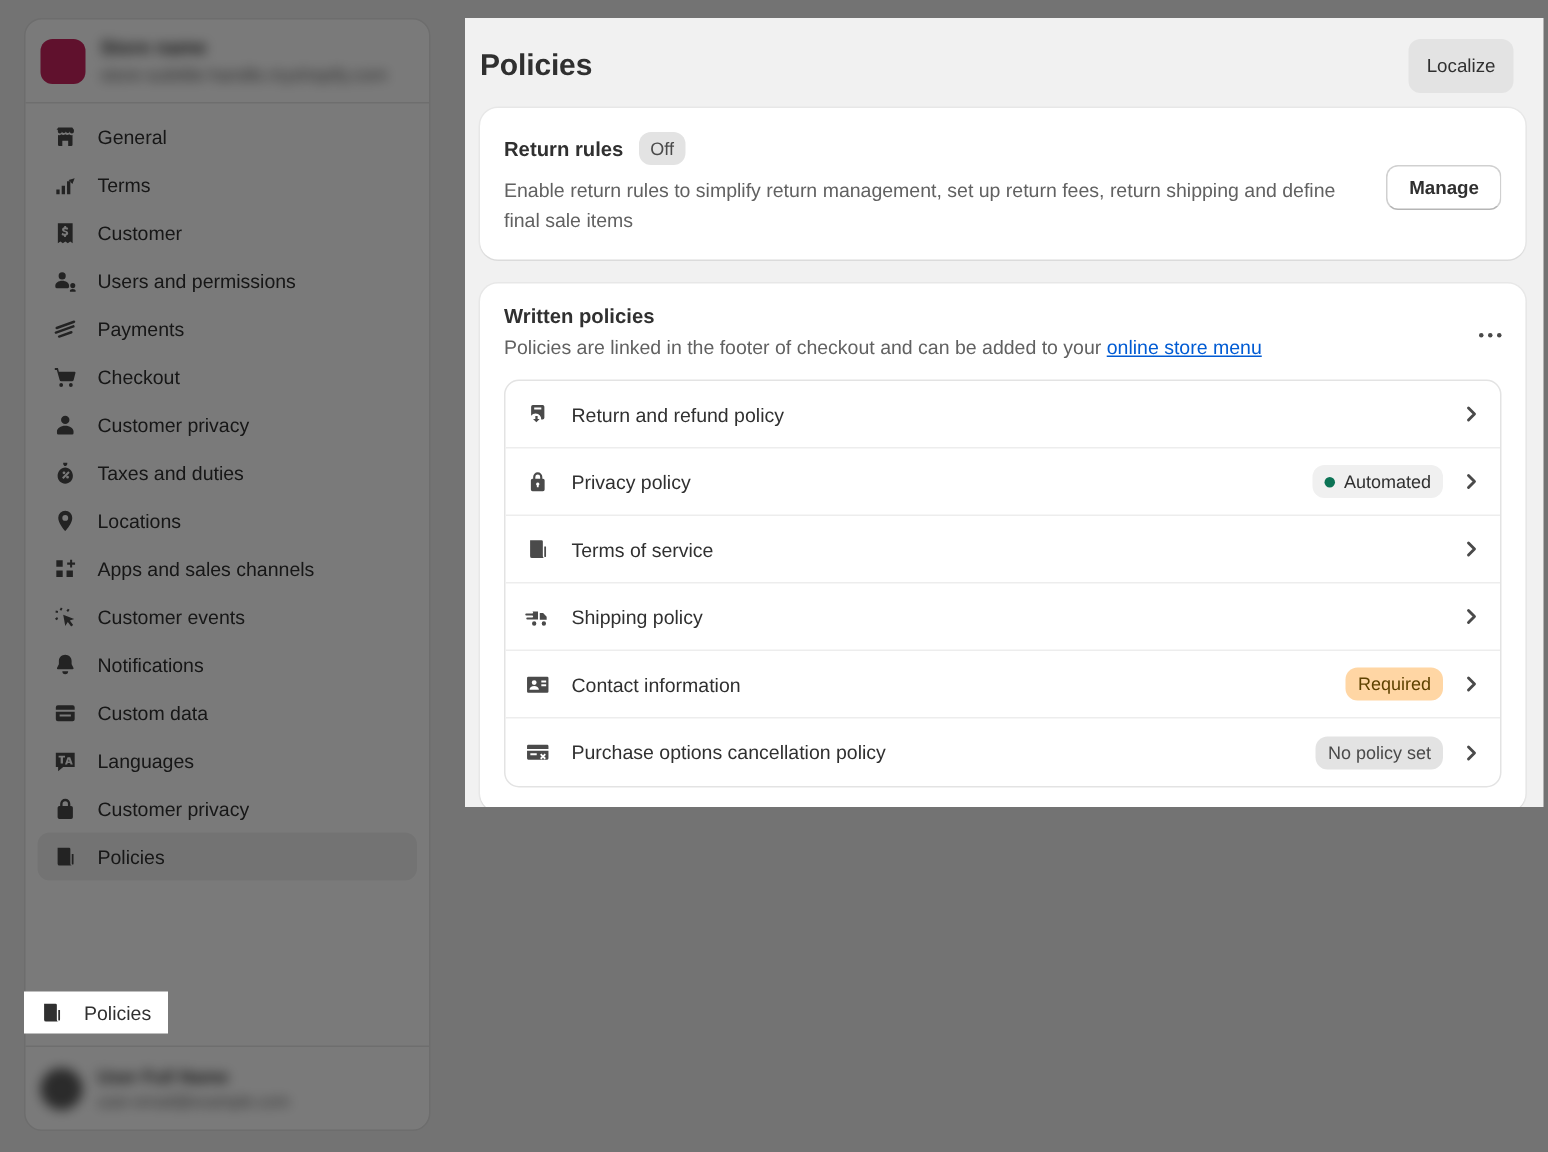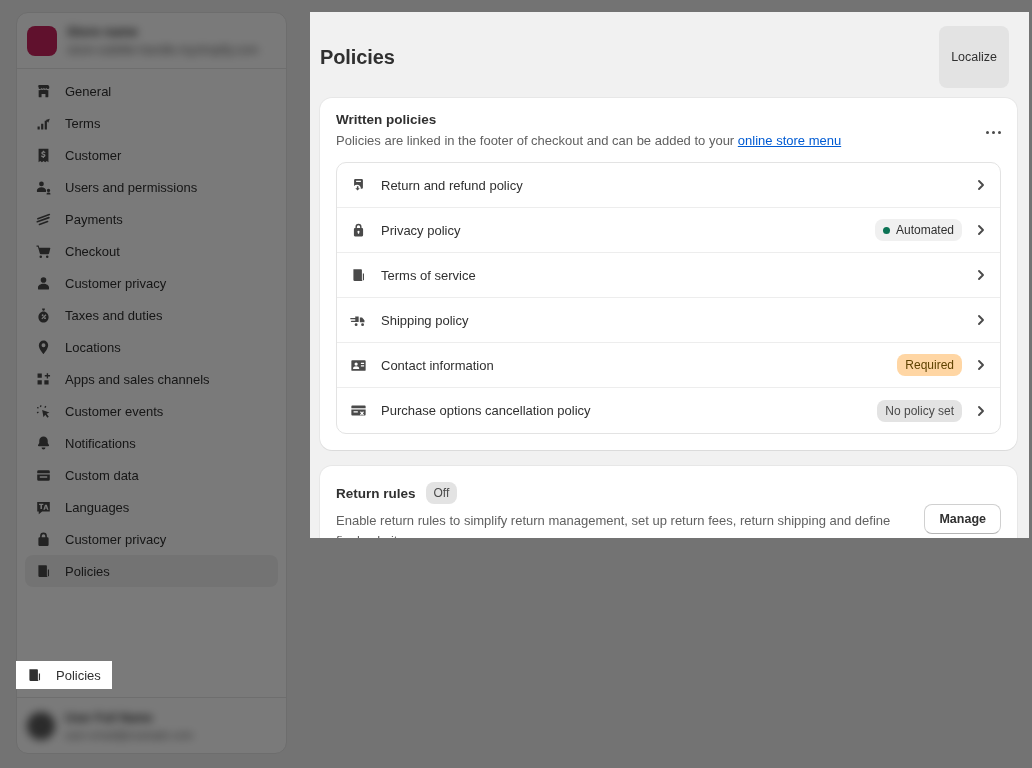--- a/index.html
+++ b/index.html
@@ -95,21 +95,21 @@
   }
   .page-header {
     display: flex; align-items: center; justify-content: space-between;
     padding: 14px 20px 10px 10px;
   }
   .page-title { font-size: 20px; font-weight: 700; color: #303030; letter-spacing: -0.1px; }
   .localize-btn {
     background: #e3e3e3;
     border: none;
     border-radius: 8px;
-    padding: 24px 12px;
+    padding: 11px 12px;
     font-size: 12.5px; color: #303030;
     font-family: inherit;
     cursor: pointer;
   }
 
   .card {
     background: #ffffff;
     border-radius: 12px;
     margin: 0 12px 16px 10px;
     box-shadow: 0 1px 0 rgba(0,0,0,0.05), 0 0 0 1px rgba(0,0,0,0.04);
@@ -358,20 +358,31 @@
     <span class="label">Policies</span>
   </div>
 
   <div class="main-panel">
 
     <div class="page-header">
       <div class="page-title">Policies</div>
       <button class="localize-btn">Localize</button>
     </div>
 
+    <div class="card return-card">
+      <div class="return-body">
+        <div class="return-title-row">
+          <span class="return-title">Return rules</span>
+          <span class="badge badge-neutral">Off</span>
+        </div>
+        <div class="return-desc">Enable return rules to simplify return management, set up return fees, return shipping and define final sale items</div>
+      </div>
+      <button class="manage-btn">Manage</button>
+    </div>
+
     <div class="card written-card">
       <div class="written-head">
         <div class="written-title">Written policies</div>
         <div class="written-sub">
           <span>Policies are linked in the footer of checkout and can be added to your </span><a href="#">online store menu</a>
         </div>
       </div>
       <button class="more-btn">
         <span></span>
         <span></span>
@@ -464,25 +475,14 @@
                 <span>No policy set</span>
               </span>
               <span class="chev"><svg viewBox="0 0 14 14">
                   <polyline points="5,3 9,7 5,11"></polyline>
                 </svg></span>
             </span>
           </div>
         </div>
     </div>
 
-    <div class="card return-card">
-      <div class="return-body">
-        <div class="return-title-row">
-          <span class="return-title">Return rules</span>
-          <span class="badge badge-neutral">Off</span>
-        </div>
-        <div class="return-desc">Enable return rules to simplify return management, set up return fees, return shipping and define final sale items</div>
-      </div>
-      <button class="manage-btn">Manage</button>
-    </div>
-
   </div>
 </div>
 
 </body></html>

